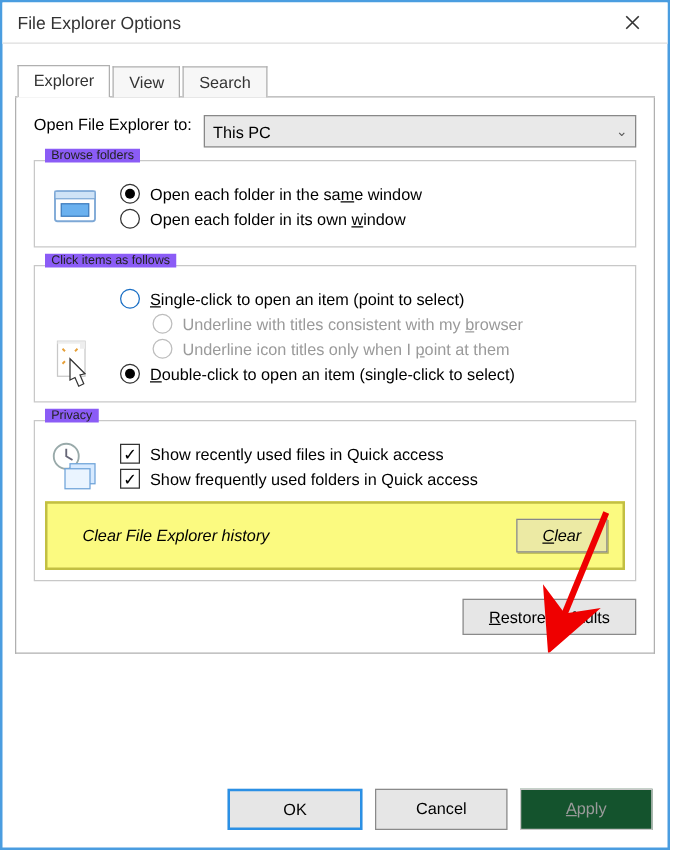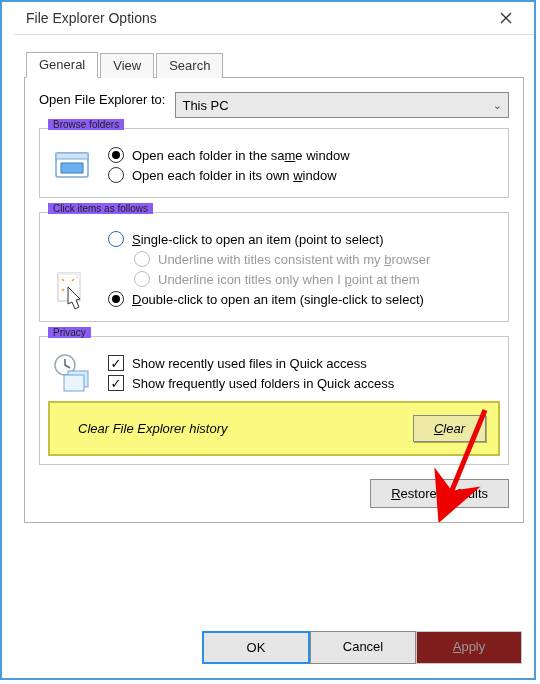--- a/index.html
+++ b/index.html
@@ -12,21 +12,20 @@
   }
   .window {
     width: 536px;
     height: 680px;
     border: 2px solid #4a9de0;
     background: #fff;
     position: relative;
     box-sizing: border-box;
     display: flex;
     flex-direction: column;
-    padding-left: 12px;
   }
   .titlebar {
     height: 32px;
     background: #fff;
     display: flex;
     align-items: center;
     padding: 0 8px 0 12px;
     border-bottom: 1px solid #ddd;
   }
   .titlebar-title {
@@ -190,35 +189,36 @@
   }
   .btn {
     border: 1px solid #8a8a8a;
     background: #e6e6e6;
     padding: 6px 20px;
     font-size: 13px;
   }
   .footer {
     display: flex;
     justify-content: flex-end;
+    gap: 10px;
     padding: 16px 12px 14px;
     margin-top: auto;
   }
   .footer .btn {
     width: 104px;
     text-align: center;
     padding: 7px 0;
   }
   .btn.primary {
     border: 2px solid #2b90e5;
   }
   .btn.disabled {
     color: #9a9a9a;
     border-color: #c8c8c8;
-    background: #7f1d1d;
+    background: #14532d;
   }
   .arrow {
     position: absolute;
     left: 398px;
     top: 400px;
     pointer-events: none;
   }
 </style>
 </head>
 <body>
@@ -228,21 +228,21 @@
   <div class="titlebar">
     <div class="titlebar-title">File Explorer Options</div>
     <div class="close-btn">
       <svg width="12" height="12" viewBox="0 0 12 12">
           <path d="M1 1 L11 11 M11 1 L1 11" stroke="#333" stroke-width="1.3"></path>
         </svg>
     </div>
   </div>
 
   <div class="tabstrip">
-    <div class="tab active">General</div>
+    <div class="tab active">Explorer</div>
     <div class="tab">View</div>
     <div class="tab">Search</div>
   </div>
 
   <div class="tabpanel">
 
     <div class="row">
       <span class="open-to-label">Open File Explorer to:</span>
       <div class="dropdown">
         <span>This PC</span>

